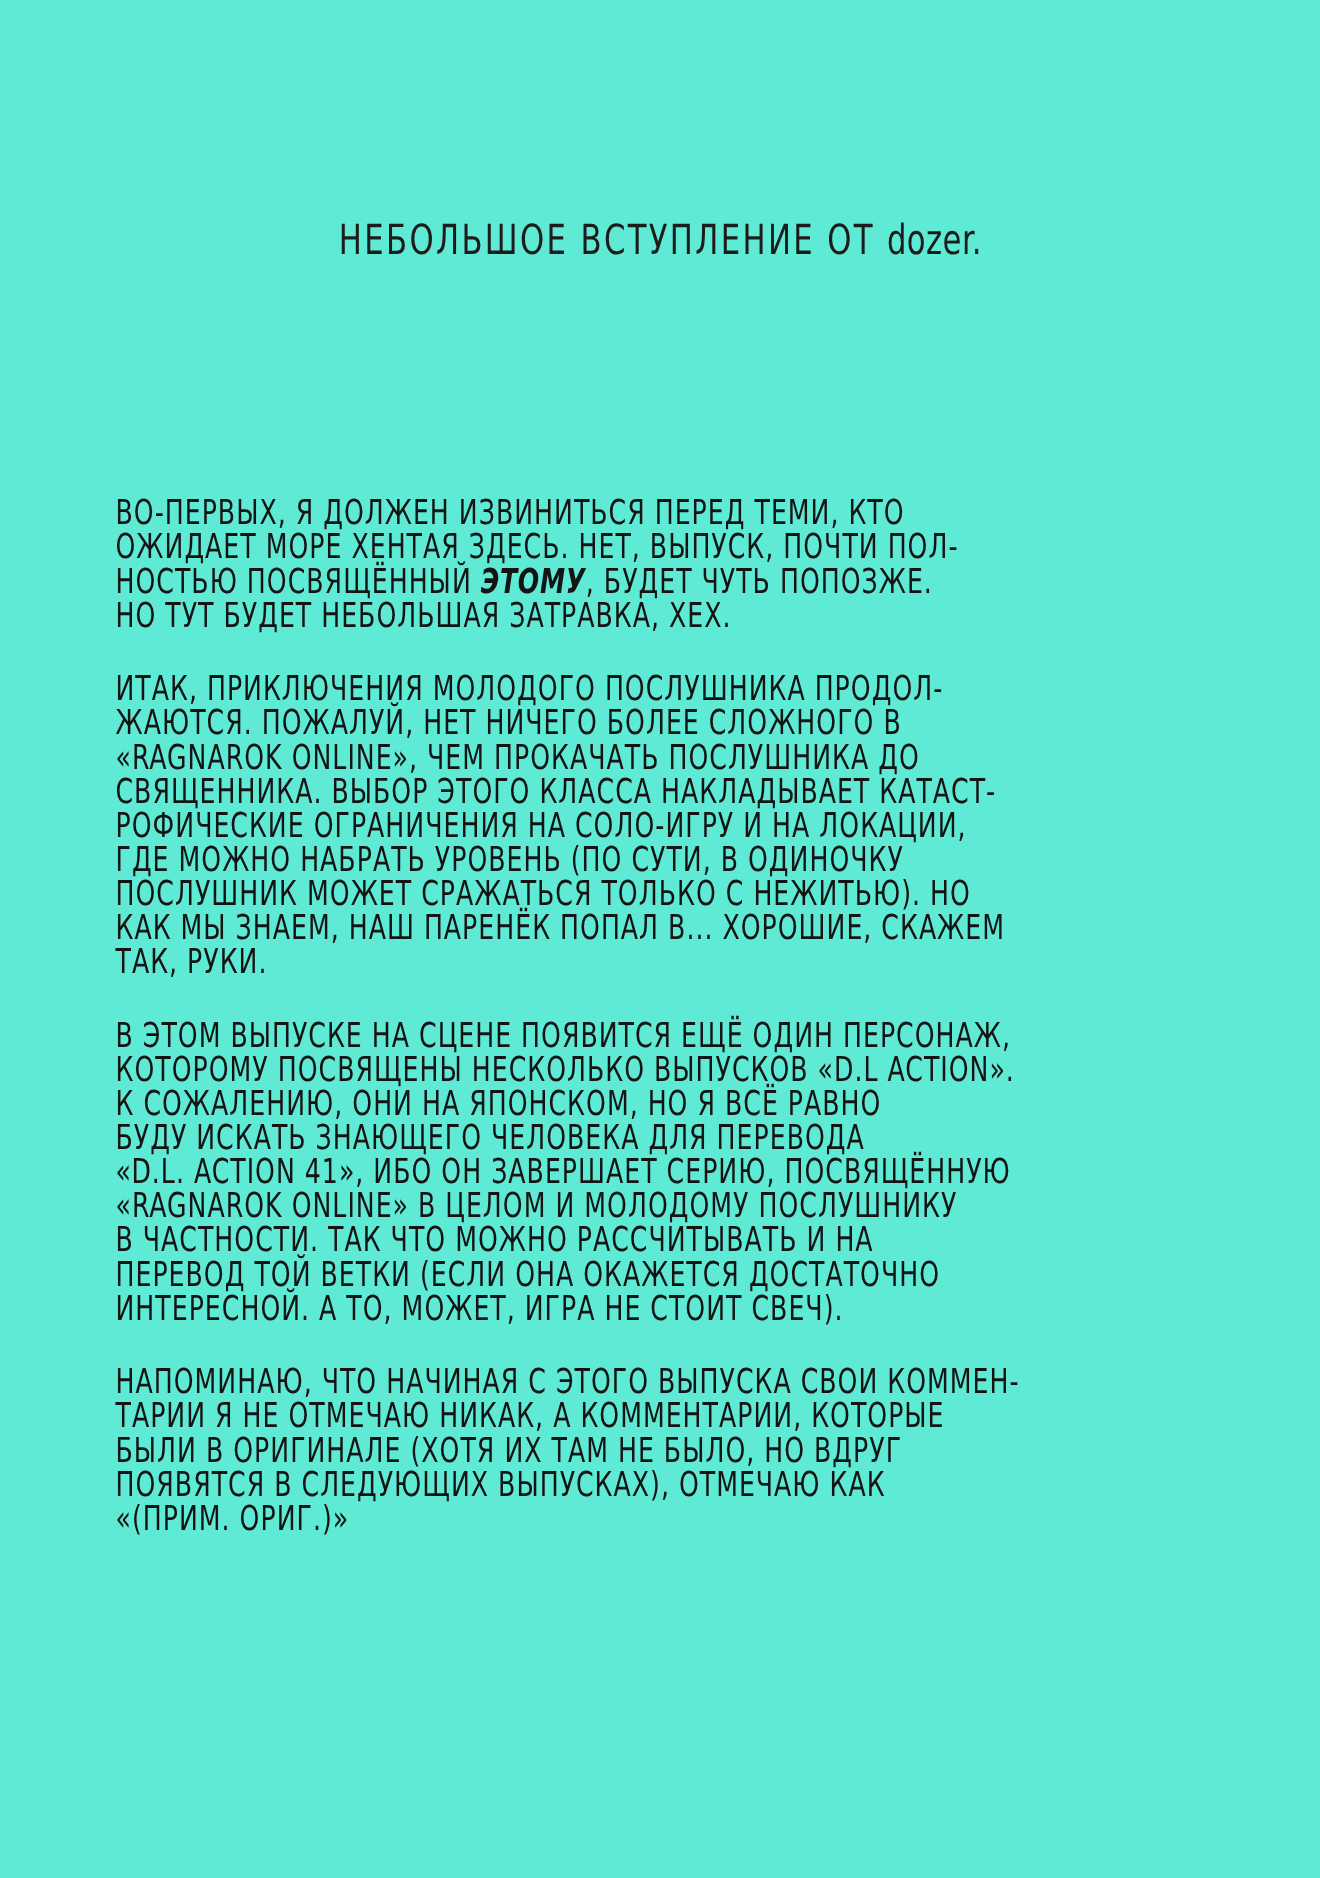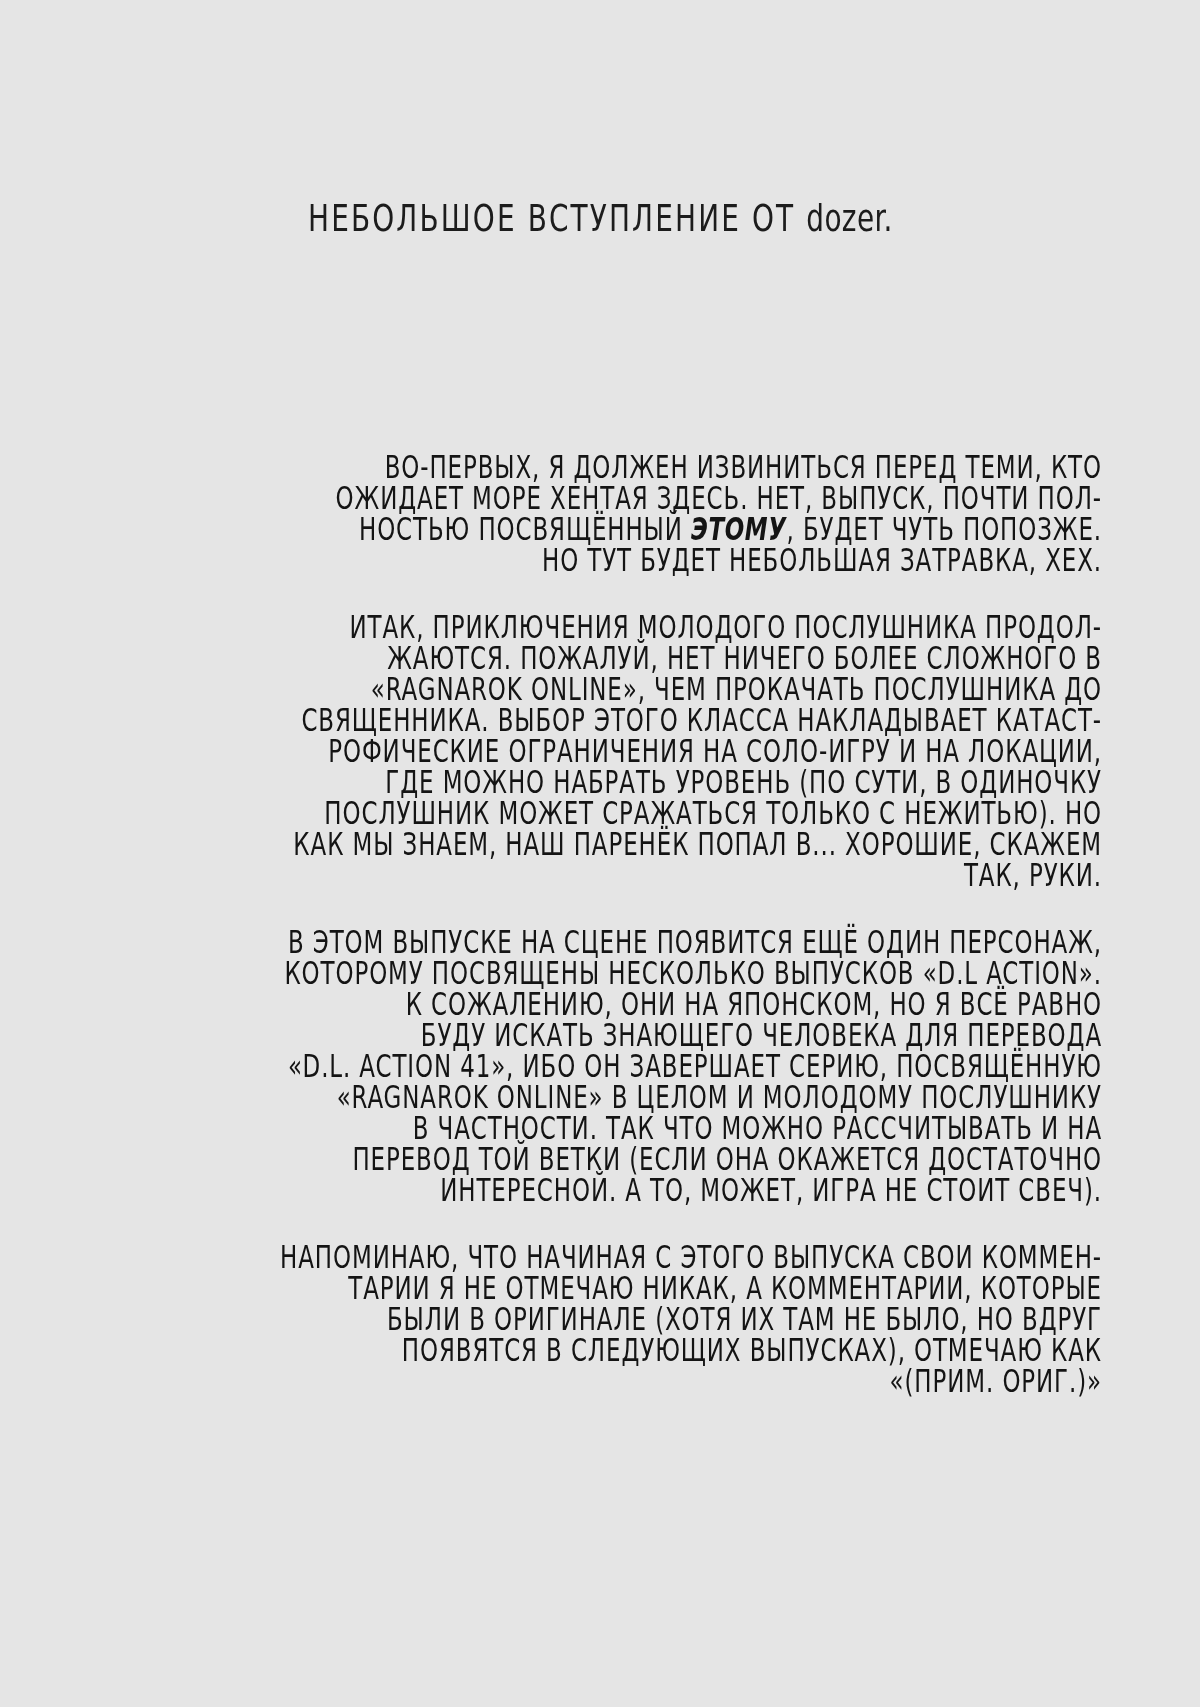--- a/index.html
+++ b/index.html
@@ -14,21 +14,21 @@
     position: relative;
     overflow: hidden;
     font-family: "DejaVu Sans Condensed", "Liberation Sans Narrow", "Liberation Sans", sans-serif;
     color: #1a1a1a;
     -webkit-font-smoothing: antialiased;
   }
 
   .page {
     position: absolute;
     inset: 0;
-    background: #e5e5e5;
+    background: #5eead4;
   }
 
   
   .title-block {
     position: absolute;
     top: 200px;
     left: 0;
     width: 1200px;
     text-align: center;
   }
@@ -46,23 +46,22 @@
   .title-text .latin {
     letter-spacing: 0.4px;
     text-transform: none;
     font-weight: 500;
   }
 
   
   .body-block {
     position: absolute;
     top: 452px;
-    left: 82px;
+    left: 105px;
     width: 1020px;
-    text-align: right;
   }
 
   .para {
     margin: 0 0 36px 0;
   }
   .para:last-child {
     margin-bottom: 0;
   }
 
   .line {

